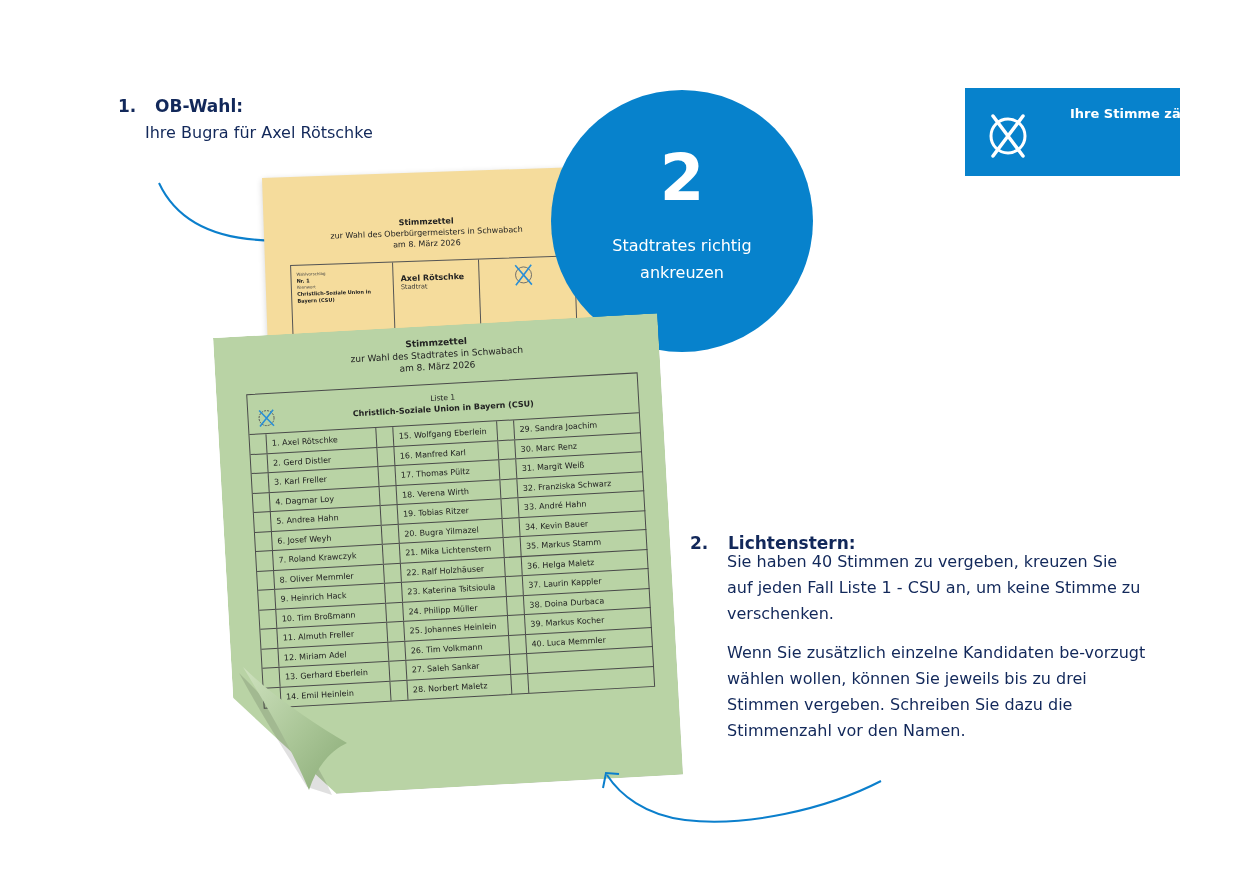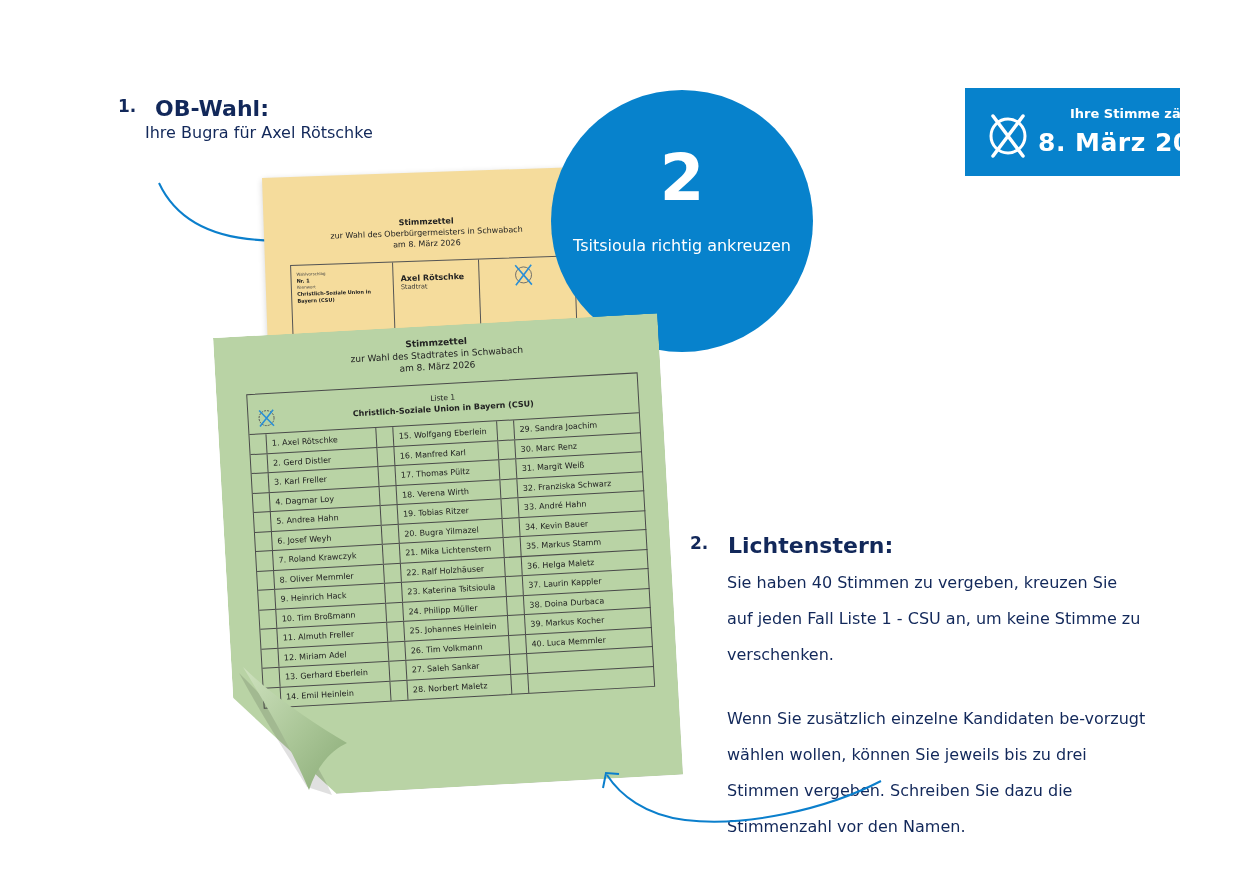--- a/index.html
+++ b/index.html
@@ -2,21 +2,21 @@
 <html><head>
 <meta charset="utf-8">
 <style>
   * { box-sizing: border-box; margin: 0; padding: 0; }
   html, body { width: 1240px; height: 874px; background: #ffffff; overflow: hidden; }
   body { position: relative; font-family: "DejaVu Sans", sans-serif; color: #12285a; }
 
   
   .step1 { position: absolute; left: 118px; top: 96px; }
   .step-num { position: absolute; font-weight: bold; font-size: 17px; color: #12285a; }
-  .step-title { font-weight: bold; font-size: 22px; color: #12285a; }
+  .step-title { font-weight: bold; font-size: 17px; color: #12285a; }
   .step-body { font-size: 16px; color: #12285a; line-height: 26px; }
   .step1 .step-num { left: 0; top: 0; }
   .step1 .step-title { position: absolute; left: 37px; top: 0; white-space: nowrap; }
   .step1 .step-body { position: absolute; left: 27px; top: 24px; white-space: nowrap; }
 
   
   .date-badge { position: absolute; left: 965px; top: 88px; width: 215px; height: 88px; background: #0782cc; color: #fff; }
   .date-badge .cross-icon { position: absolute; left: 22px; top: 24px; width: 42px; height: 46px; }
   .date-badge .badge-top { position: absolute; left: 105px; top: 18px; font-size: 13px; font-weight: bold; white-space: nowrap; }
   .date-badge .badge-date { position: absolute; left: 73px; top: 40px; font-size: 25px; font-weight: bold; white-space: nowrap; letter-spacing: 0.5px; }
@@ -62,22 +62,22 @@
   .c1 .g-name { width: 110px; border-right: 1px solid #4a4a4a; }
   .c2 .g-name { width: 104px; border-right: 1px solid #4a4a4a; }
   .c3 .g-name { width: 126px; }
 
   .curl { position: absolute; left: 237px; top: 655px; width: 120px; height: 150px; }
 
   
   .step2 { position: absolute; left: 690px; top: 533px; }
   .step2 .step-num { left: 0; top: 0; }
   .step2 .step-title { position: absolute; left: 38px; top: 0; white-space: nowrap; }
-  .step2 .step-body { position: absolute; left: 37px; top: 32px; width: 420px; line-height: 36px; }
-  .step2 .p2 { margin-top: 28px; }
+  .step2 .step-body { position: absolute; left: 37px; top: 16px; width: 420px; line-height: 26px; }
+  .step2 .p2 { margin-top: 13px; }
 
   .arrow { position: absolute; pointer-events: none; }
 </style>
 </head>
 <body>
 
 <div class="step1">
   <span class="step-num">1.</span>
   <span class="step-title">OB-Wahl:</span>
   <span class="step-body">Ihre Bugra für Axel Rötschke</span>
@@ -87,21 +87,20 @@
   <path d="M9 5 C 30 50, 80 68, 155 61" fill="none" stroke="#0b7fcc" stroke-width="2"></path>
   <path d="M146 53 L157 61 L147 68" fill="none" stroke="#0b7fcc" stroke-width="2"></path>
 </svg>
 
 <div class="date-badge">
   <svg class="cross-icon" viewBox="0 0 42 46">
     <circle cx="21" cy="24" r="17" fill="none" stroke="#fff" stroke-width="3"></circle>
     <path d="M6 4 L36 44 M36 4 L6 44" stroke="#fff" stroke-width="3.5" stroke-linecap="round"></path>
   </svg>
   <span class="badge-top">Ihre Stimme zählt:</span>
-  <span class="badge-date">8. März 2026</span>
 </div>
 
 <div class="ballot-yellow">
   <div class="b-title">Stimmzettel</div>
   <div class="b-sub">zur Wahl des Oberbürgermeisters in Schwabach</div>
   <div class="b-date">am 8. März 2026</div>
   <div class="y-table">
     <div class="y-cell y-c1">
       <div class="tiny">Wahlvorschlag</div>
       <div class="tiny-b">Nr. 1</div>
@@ -116,21 +115,21 @@
       <svg class="mark-icon" viewBox="0 0 22 22">
         <circle cx="11" cy="11" r="8" fill="none" stroke="#666" stroke-width="0.9"></circle>
         <path d="M3 1 L19 21 M19 1 L3 21" stroke="#2a8fd6" stroke-width="1.6"></path>
       </svg>
     </div>
   </div>
 </div>
 
 <div class="circle">
   <div class="big-num">2</div>
-  <div class="circle-text">Tsitsioula richtig ankreuzen</div>
+  <div class="circle-text">Stadtrates richtig ankreuzen</div>
 </div>
 
 <div class="ballot-green">
   <div class="g-title">Stimmzettel</div>
   <div class="g-sub">zur Wahl des Stadtrates in Schwabach</div>
   <div class="g-date">am 8. März 2026</div>
   <div class="g-table">
     <div class="g-head">
       <svg class="mark-icon" viewBox="0 0 20 20">
         <circle cx="10" cy="10" r="7.5" fill="none" stroke="#555" stroke-width="0.9" stroke-dasharray="2 1"></circle>

